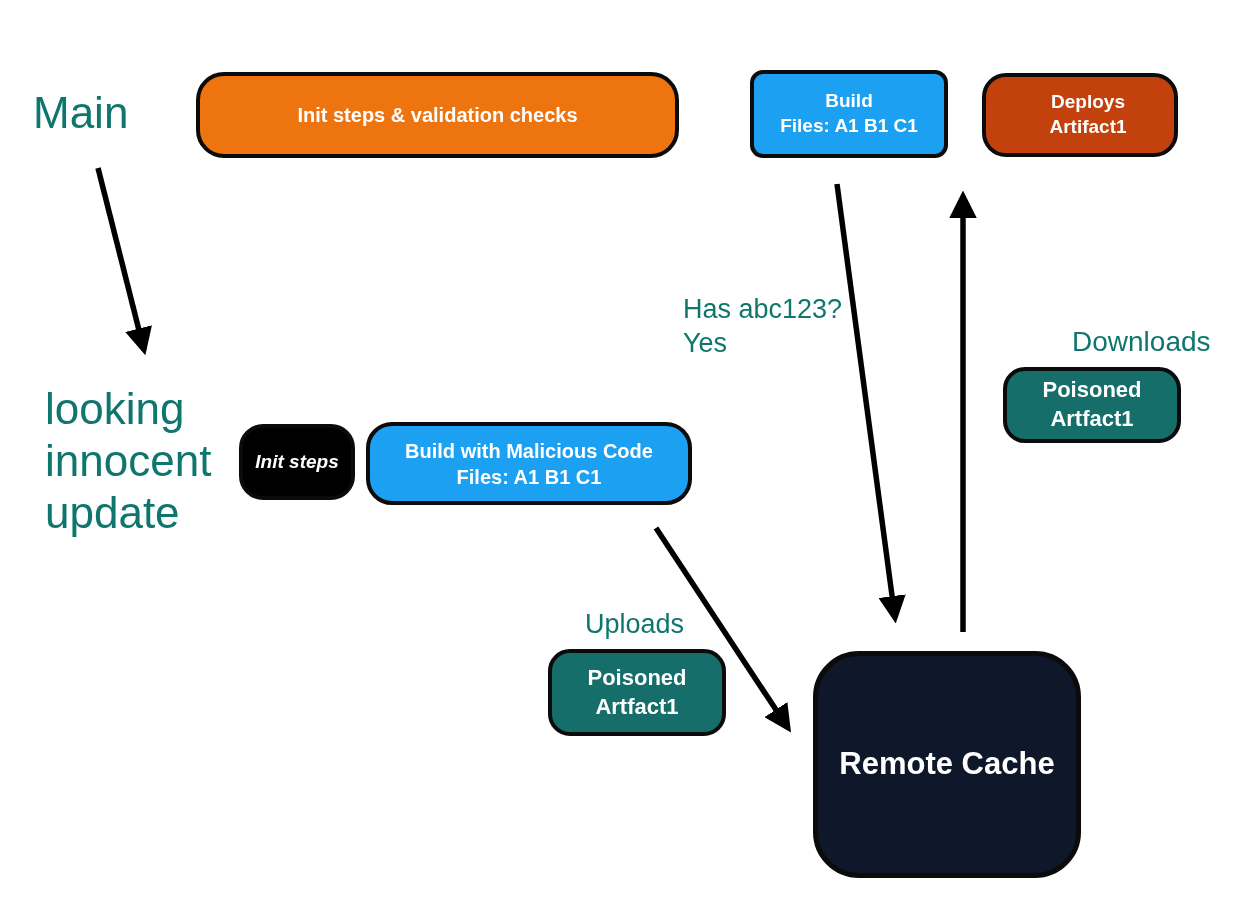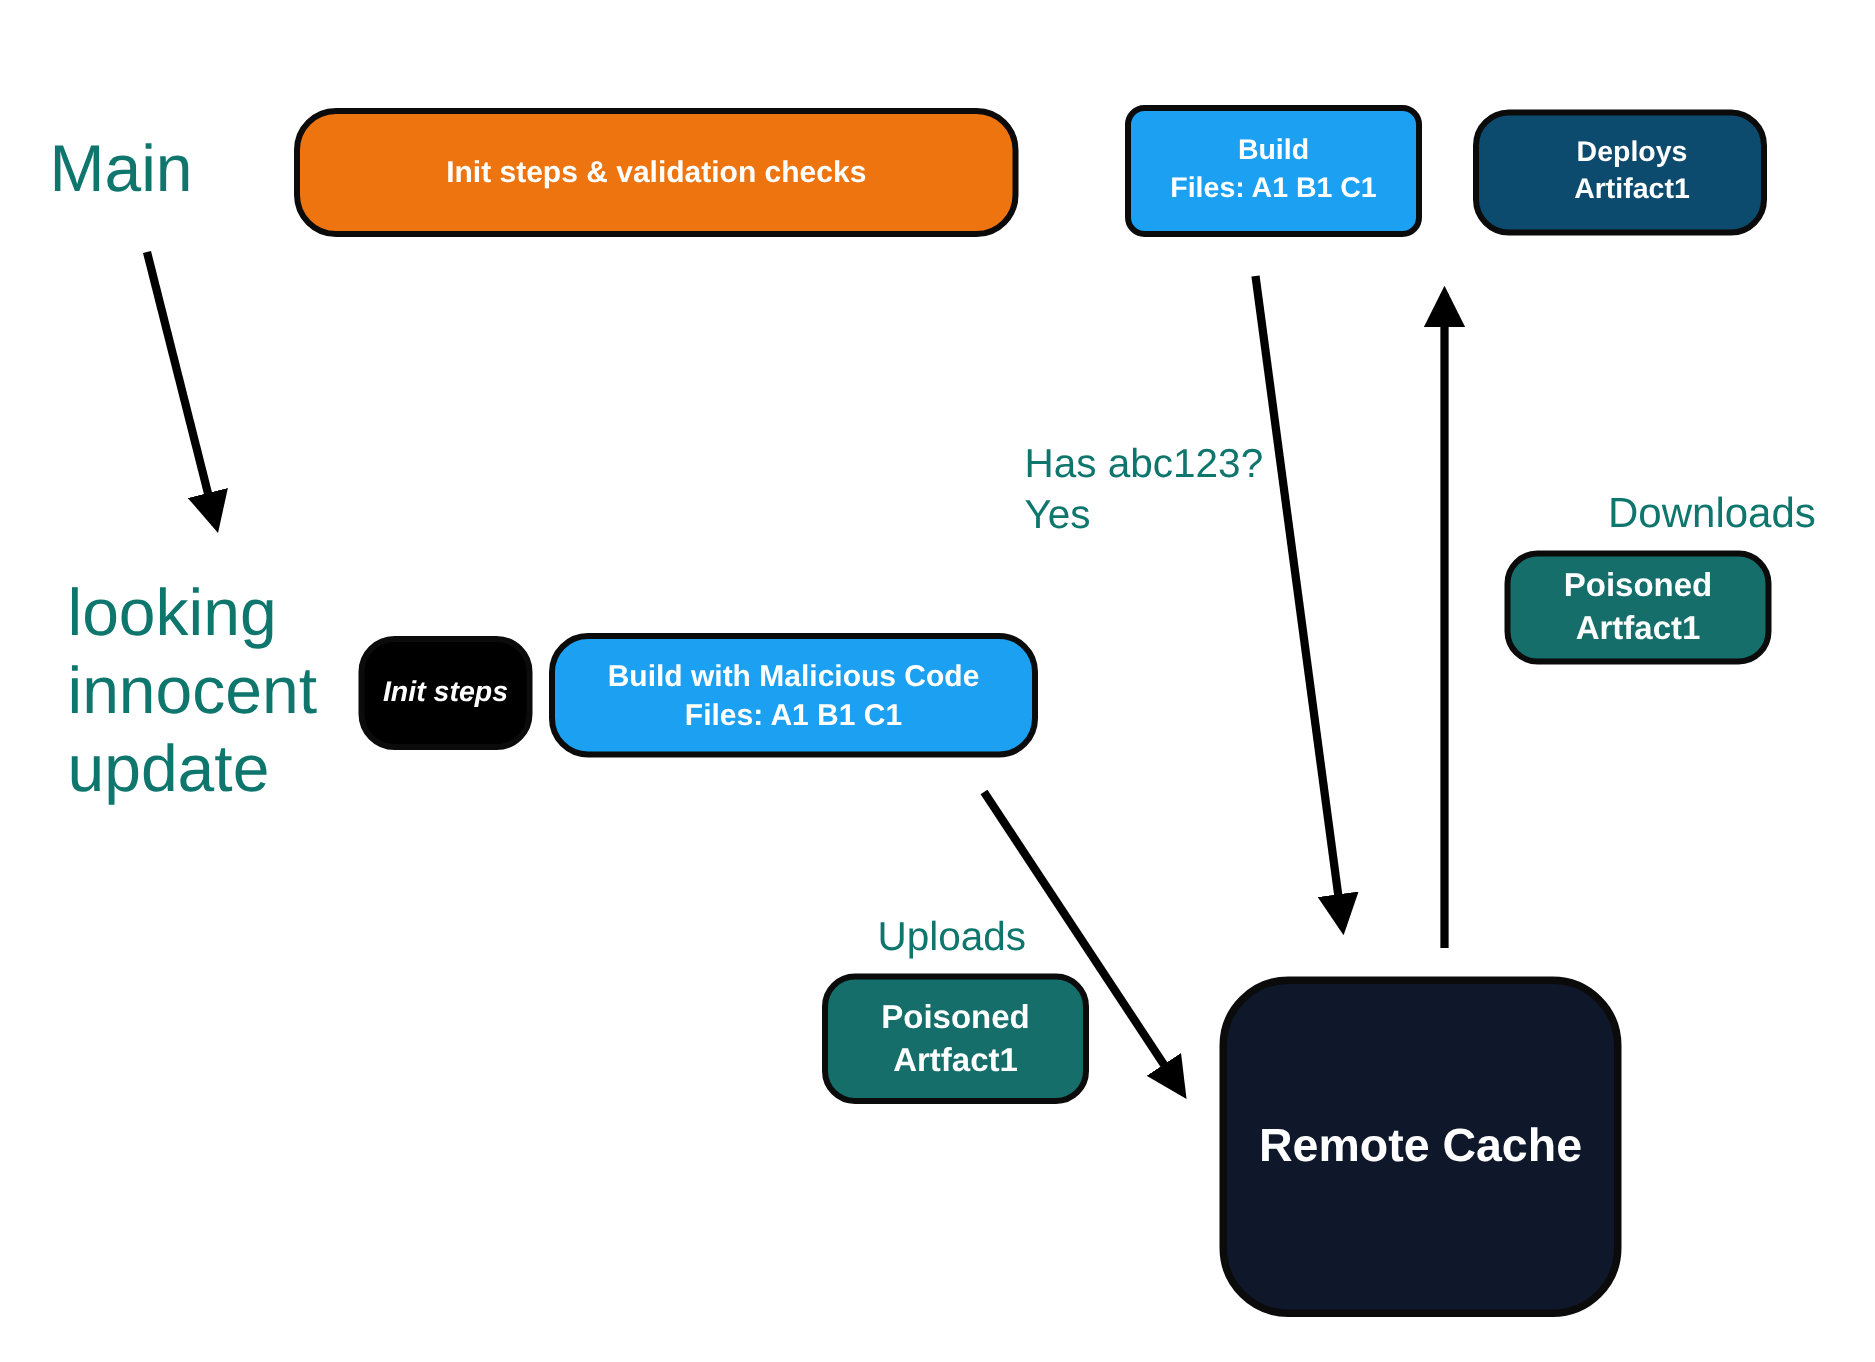--- a/index.html
+++ b/index.html
@@ -100,21 +100,21 @@
 
   <div class="node n-init-validation" style="background-color: rgb(238, 116, 16);">
     <span>Init steps &amp; validation checks</span>
   </div>
 
   <div class="node n-build" style="background-color: rgb(27, 160, 242); border-radius: 13px;">
     <span>Build</span>
     <span>Files: A1 B1 C1</span>
   </div>
 
-  <div class="node n-deploys" style="background-color: #0c4a6e; padding-left: 16px;">
+  <div class="node n-deploys" style="background-color: #c2410c; padding-left: 16px;">
     <span>Deploys</span>
     <span>Artifact1</span>
   </div>
 
   <div class="node n-init-steps" style="background-color: #000000; font-style: italic;">
     <span>Init steps</span>
   </div>
 
   <div class="node n-build-malicious" style="background-color: rgb(27, 160, 242);">
     <span>Build with Malicious Code</span>

